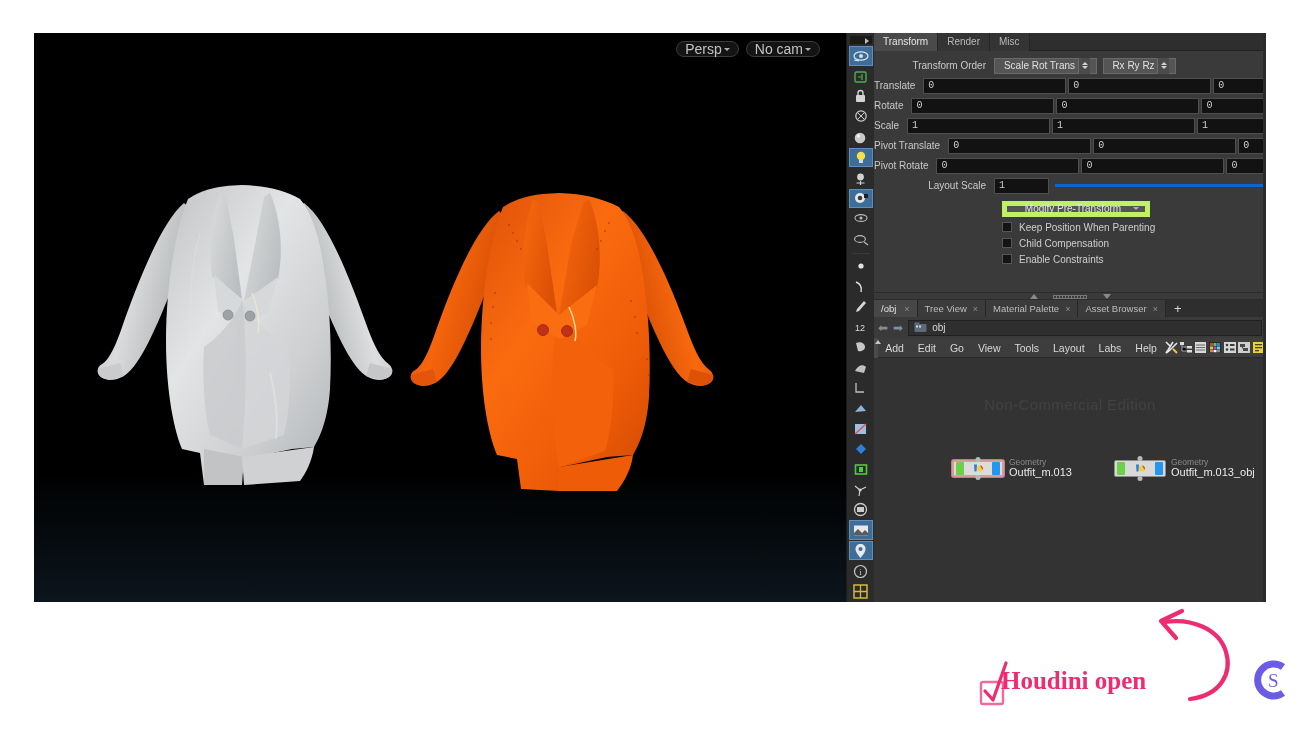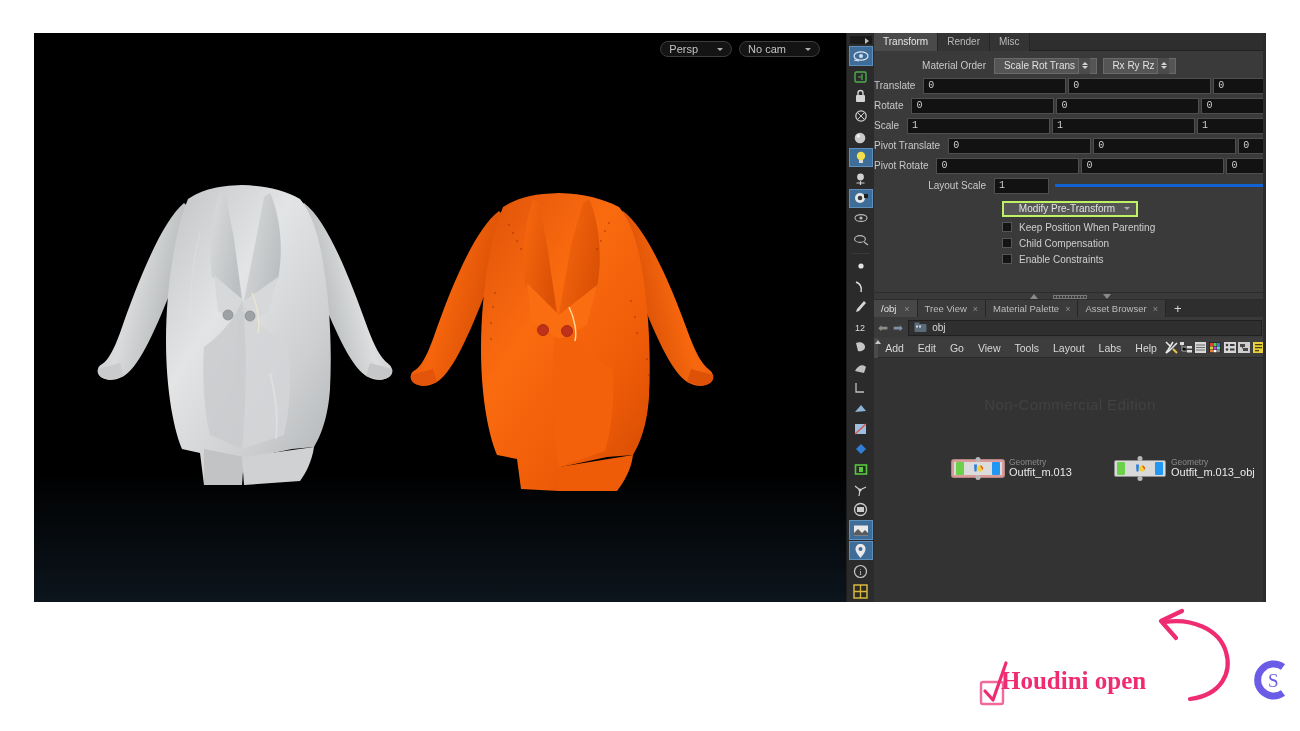--- a/index.html
+++ b/index.html
@@ -29,24 +29,24 @@
     pointer-events:none;
   }
 
   
   .garment { position:absolute; }
   .gm-svg { display:block; }
 
   
   #vp-controls { position:absolute; right:26px; top:8px; display:flex; gap:7px; align-items:center; }
   .vp-pill {
-    display:flex; align-items:center; gap:19px;
+    display:flex; align-items:center; gap:2px;
     height:16px; padding:0 8px;
     border:1px solid #3c3c3c; border-radius:9px;
-    background:#141414; color:#c3c3c3; font-size:11px;
+    background:#141414; color:#c3c3c3; font-size:14px;
     font-family:"Liberation Sans", sans-serif; white-space:nowrap;
   }
   .caret-d { width:0;height:0;border-left:3px solid transparent;border-right:3px solid transparent;border-top:3.5px solid #aeaeae; }
 
   
   #vtoolbar {
     position:absolute; left:846px; top:33px;
     width:28px; height:569px;
     background:#2b2b2b; border-left:1px solid #1c1c1c;
     display:flex; flex-direction:column; align-items:center;
@@ -105,22 +105,22 @@
     display:flex; flex-direction:column; align-items:center; justify-content:center; gap:1px;
   }
   .spin i { display:block; width:0;height:0;border-left:3px solid transparent;border-right:3px solid transparent; }
   .spin i.up{border-bottom:3px solid #d2d2d2;}
   .spin i.dn{border-top:3px solid #d2d2d2;}
 
   .slider-track { flex:1; height:16px; display:flex; align-items:center; padding-left:4px; }
   .slider-bar { flex:1; height:3px; background:#1263d2; }
 
   .wide-menu {
-    margin-left:128px; width:136px; height:16px;
-    background:#555; border:2px solid #bef264;
+    margin-left:128px; width:148px; height:16px;
+    background:#555; border:5px solid #bef264;
     display:flex; align-items:center; justify-content:space-between;
     padding:0 6px; font-size:10px; color:#e3e3e3; cursor:pointer;
   }
   .chk-row { display:flex; align-items:center; margin-left:128px; height:16px; gap:7px; }
   .chkbox { width:10px; height:10px; background:#141414; border:1px solid #565656; }
   .chk-lbl { font-size:10px; color:#cfcfcf; }
 
   
   #splitter {
     height:8px; background:#3a3a3a; position:relative;
@@ -550,21 +550,21 @@
 
     <div id="param-tabs">
       <div class="ptab active">Transform</div>
       <div class="ptab">Render</div>
       <div class="ptab">Misc</div>
     </div>
 
     <div id="param-body">
 
       <div class="prow">
-        <div class="plabel">Material Order</div>
+        <div class="plabel">Transform Order</div>
         <div class="pfields">
           <div class="menu-btn" style="width:103px">
             <span style="flex:1;text-align:center">Scale Rot Trans</span>
             <span class="spin">
                 <i class="up"></i>
                 <i class="dn"></i>
               </span>
           </div>
           <div class="menu-btn" style="width:73px;margin-left:4px">
             <span style="flex:1;text-align:center">Rx Ry Rz</span>

